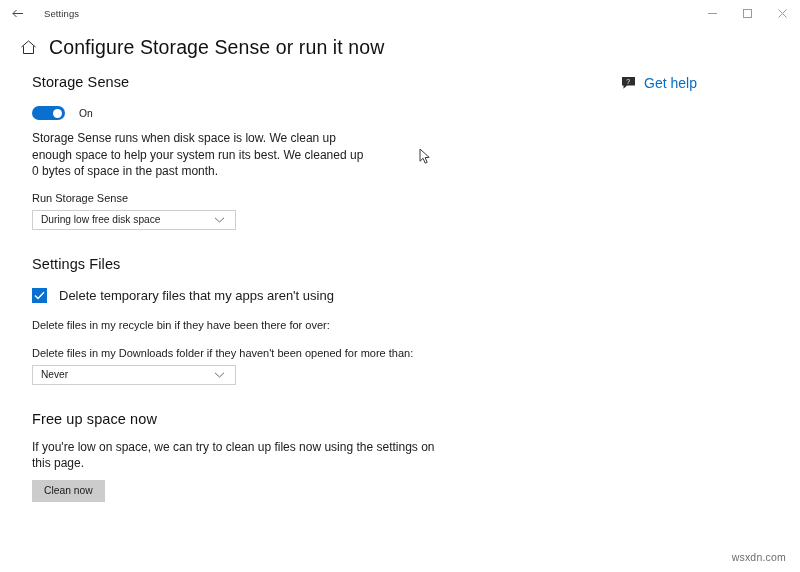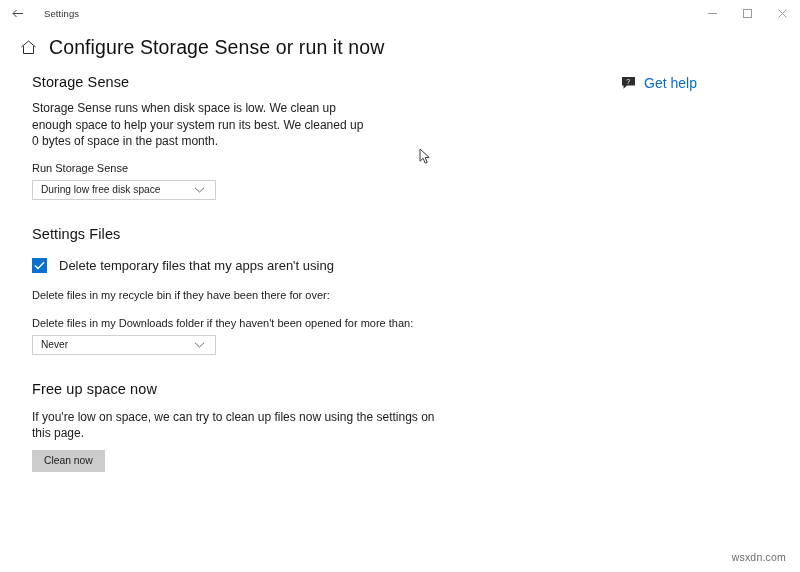--- a/index.html
+++ b/index.html
@@ -154,21 +154,21 @@
     right: 3px;
   }
   .toggle-label {
     font-size: 10.3px;
     color: #202020;
     margin-left: 14px;
   }
 
   
   .dropdown {
-    width: 184px;
+    width: 204px;
     height: 20px;
     border: 1px solid #cfcfcf;
     background: #ffffff;
     display: flex;
     align-items: center;
     padding: 0 10px 0 8px;
     box-sizing: border-box;
     justify-content: space-between;
   }
   .dropdown-value {
@@ -295,20 +295,26 @@
     </svg>
   </div>
   <div class="help-link">Get help</div>
 </div>
 
 <div class="content">
 
   
   <div class="section-title">Storage Sense</div>
 
+  <div class="toggle-row">
+    <div class="toggle">
+      <div class="knob"></div>
+    </div>
+    <div class="toggle-label">On</div>
+  </div>
 
   <div class="body-text mt-10">Storage Sense runs when disk space is low. We clean up enough space to help your system run its best. We cleaned up 0 bytes of space in the past month.</div>
 
   <div class="label-text mt-12">Run Storage Sense</div>
 
   <div class="dropdown mt-6">
     <span class="dropdown-value">During low free disk space</span>
     <span class="chevron">
       <svg width="11" height="8" viewBox="0 0 11 8" aria-hidden="true">
         <path d="M1 1.8 L5.5 6 L10 1.8" fill="none" stroke="currentColor" stroke-width="1"></path>

